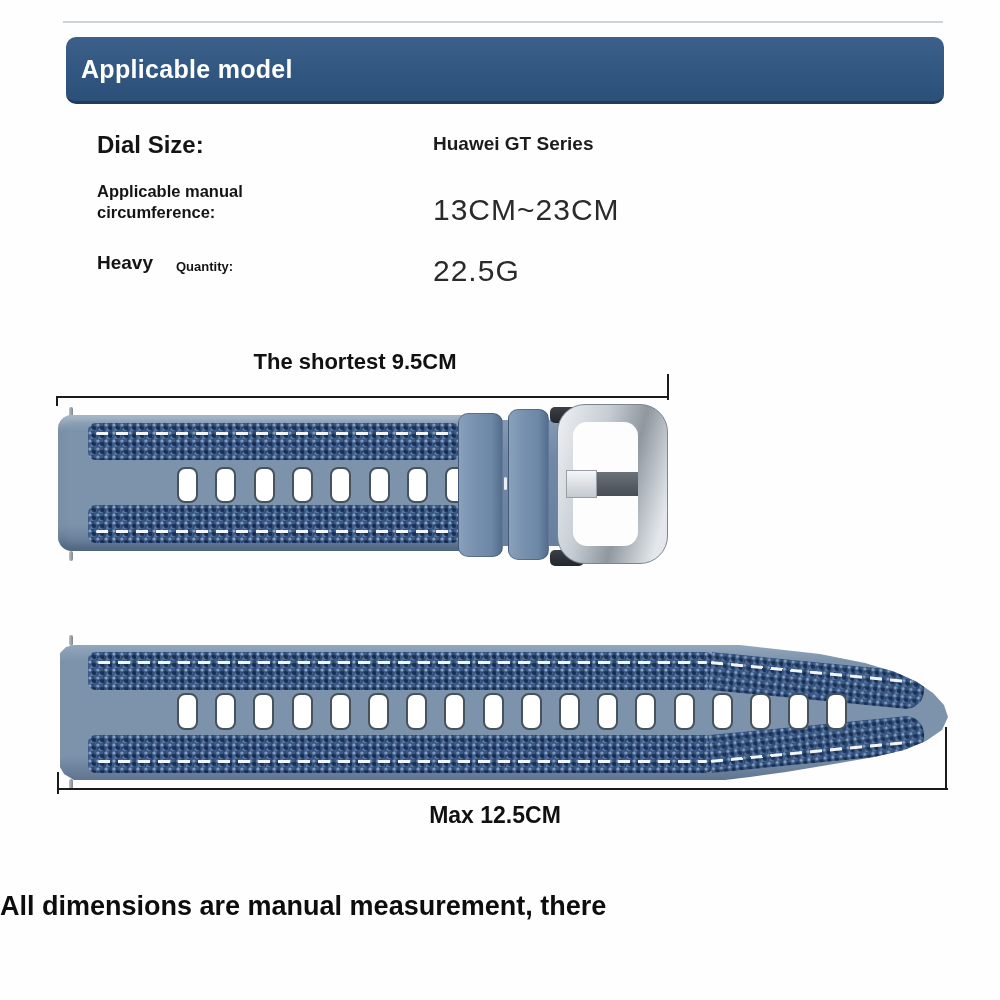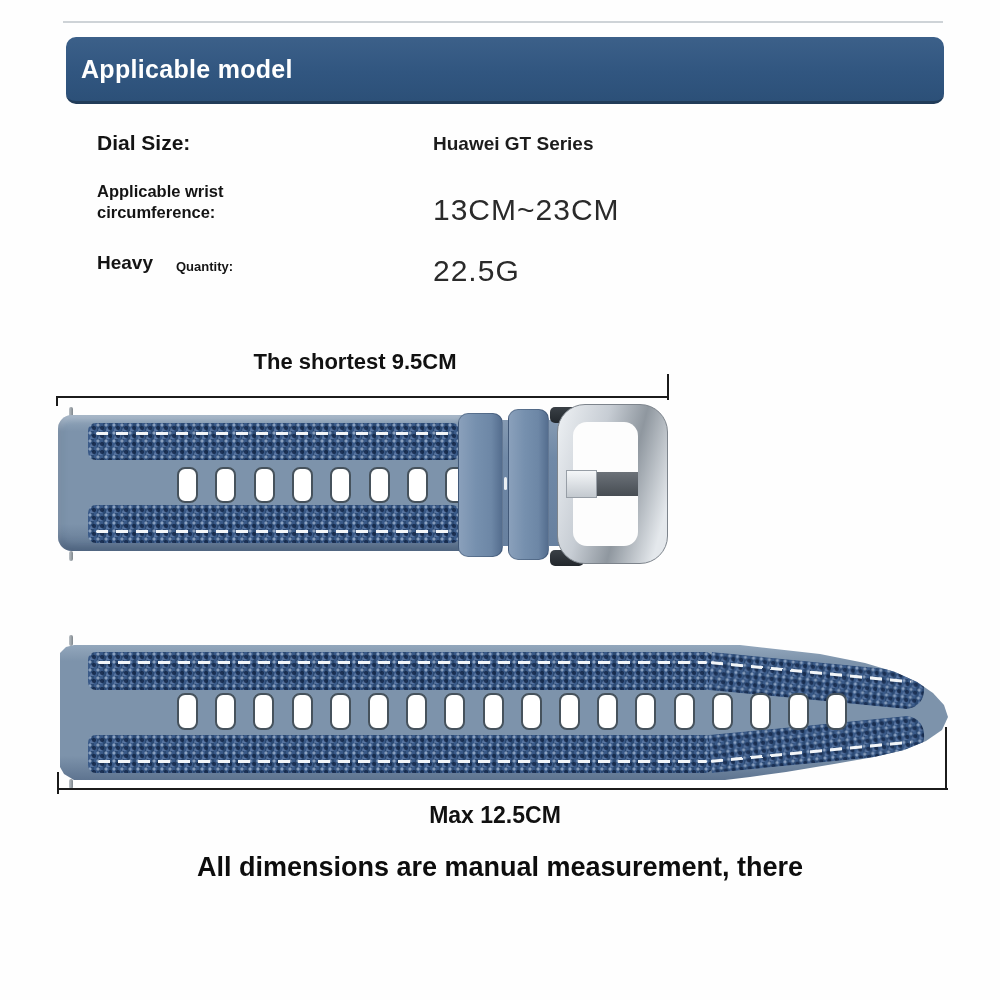--- a/index.html
+++ b/index.html
@@ -10,21 +10,21 @@
   
   .topline{position:absolute;left:63px;top:21px;width:880px;height:2px;background:rgba(158,167,176,.5);}
   .banner{position:absolute;left:66px;top:37px;width:878px;height:64px;border-radius:10px;
           background:linear-gradient(180deg,#3c6089 0%,#315680 55%,#2c5078 100%);
           border-bottom:3px solid #213c59;}
   .banner span{display:block;padding-left:15px;line-height:64px;font-size:25px;font-weight:bold;
                color:#ffffff;letter-spacing:.3px;}
 
   
   .spec-label{position:absolute;font-weight:bold;color:#141414;}
-  .lbl-dial{left:97px;top:131px;font-size:21px;}
+  .lbl-dial{left:97px;top:131px;font-size:24px;}
   .lbl-wrist{left:97px;top:181px;font-size:16.5px;width:160px;line-height:21px;}
   .lbl-heavy{left:97px;top:252px;font-size:19px;}
   .lbl-qty{left:176px;top:259px;font-size:13px;}
   .val-dial{position:absolute;left:433px;top:133px;font-size:19px;font-weight:bold;color:#1c1c1c;}
   .val-big{position:absolute;left:433px;font-weight:400;font-size:30px;letter-spacing:1px;color:#2a2a2a;}
   .val-wrist{top:193px;}
   .val-weight{top:254px;}
 
   
   .dim-line{position:absolute;background:#1b1b1b;}
@@ -74,38 +74,38 @@
   .bs-shape{position:absolute;left:2px;top:29px;width:888px;height:135px;
       background:linear-gradient(180deg,#93a7bc 0%,#7d93ab 12%,#7d93ab 82%,#5e7490 100%);
       clip-path:polygon(0px 8px,6px 2px,14px 0px,680px 0px,760px 9px,805px 18px,835px 27px,
         857px 37px,873px 48px,884px 60px,888px 72px,882px 85px,866px 96px,844px 105px,
         814px 112px,774px 119px,726px 127px,690px 132px,665px 135px,14px 135px,4px 129px,0px 122px);}
   .tail{transform-origin:left center;border-radius:0 18px 18px 0;}
   .tail1{transform:rotate(5.5deg);}
   .tail2{transform:rotate(-5.5deg);}
 
   
-  .footer{position:absolute;left:0;top:852px;width:1000px;text-align:center;
+  .footer{position:absolute;left:0;top:891px;width:1000px;
           font-size:27px;font-weight:bold;color:#0d0d0d;line-height:31px;}
 </style>
 </head>
 <body>
 
 <div class="page">
 
   <div class="topline"></div>
 
   <div class="banner">
     <span>Applicable model</span>
   </div>
 
   <div class="spec-label lbl-dial">Dial Size:</div>
   <div class="val-dial">Huawei GT Series</div>
 
-  <div class="spec-label lbl-wrist">Applicable wrist circumference:</div>
+  <div class="spec-label lbl-wrist">Applicable manual circumference:</div>
   <div class="val-big val-wrist">13CM~23CM</div>
 
   <div class="spec-label lbl-heavy">Heavy</div>
   <div class="spec-label lbl-qty">Quantity:</div>
   <div class="val-big val-weight">22.5G</div>
 
   <div class="dim-label lab-top">The shortest 9.5CM</div>
   <div class="dim-line" style="left:57px;top:396px;width:612px;height:2px;"></div>
   <div class="dim-line" style="left:56px;top:396px;width:2px;height:10px;"></div>
   <div class="dim-line" style="left:667px;top:374px;width:2px;height:26px;"></div>

